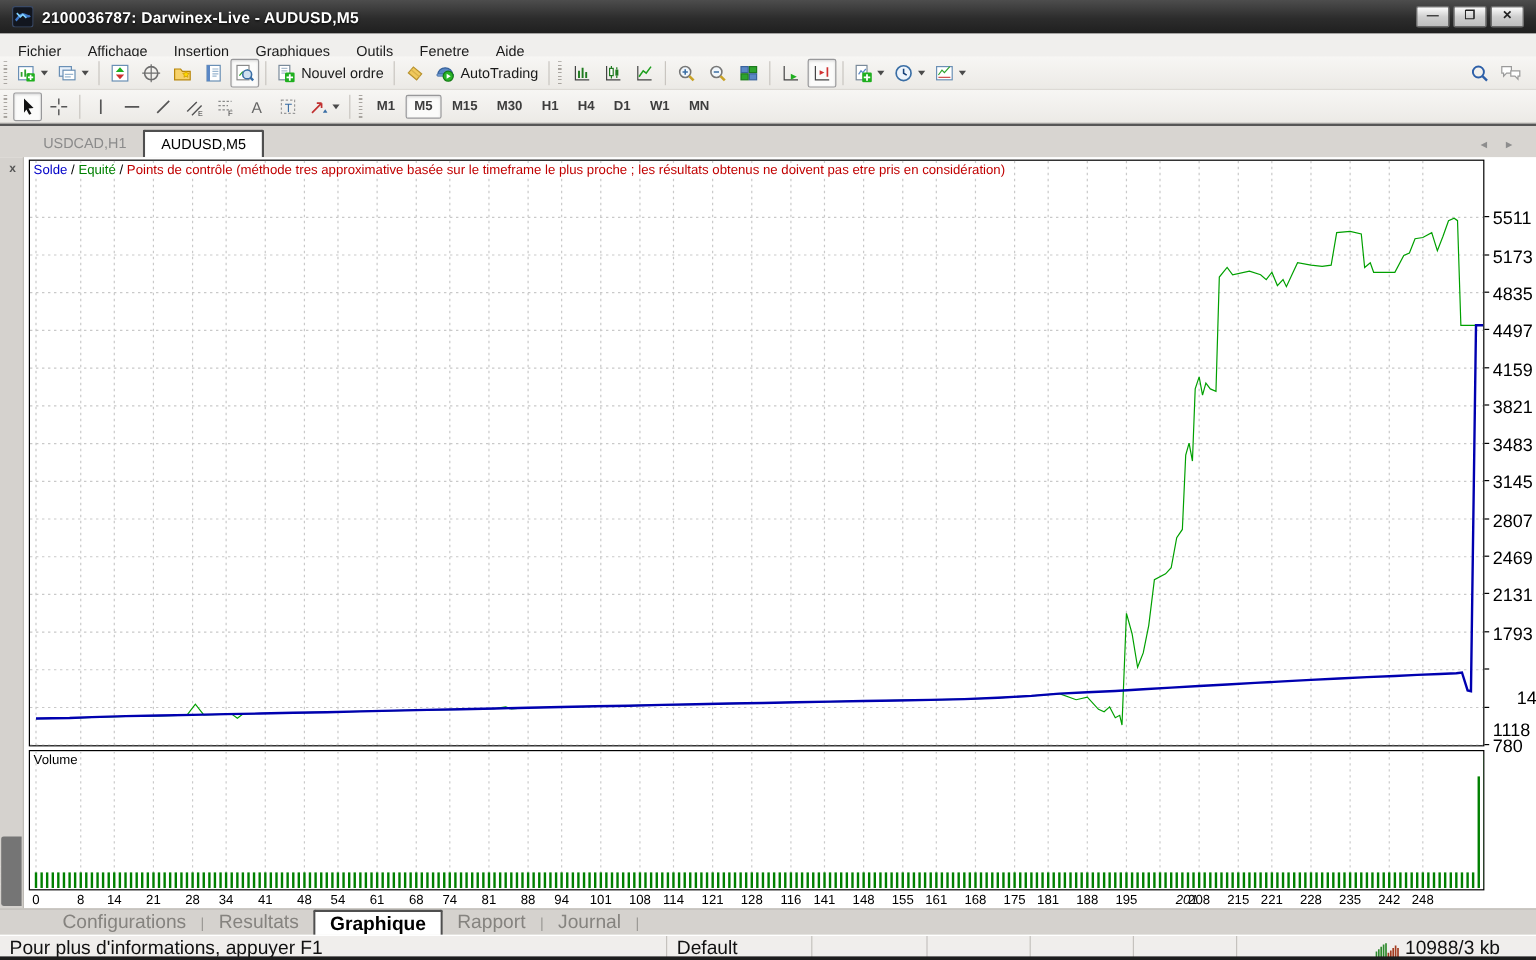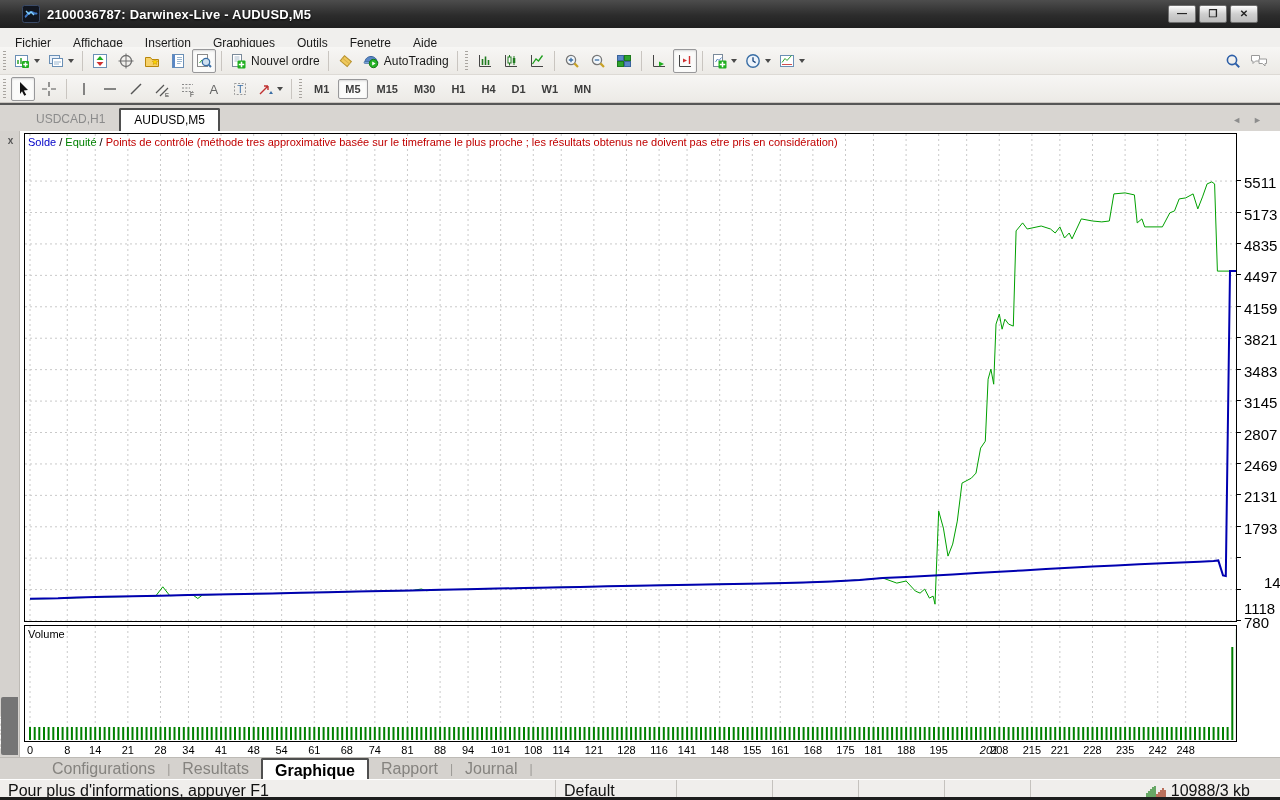--- a/index.html
+++ b/index.html
@@ -3,21 +3,21 @@
 <meta charset="utf-8">
 <style>
   * { margin:0; padding:0; box-sizing:border-box; }
   html,body { width:1280px; height:800px; overflow:hidden; background:#d4d0c8;
               font-family:"Liberation Sans", sans-serif; }
   #win { position:relative; width:1280px; height:800px; background:#f0eeec; }
 
   
   .titlebar { position:absolute; top:0; left:0; width:1280px; height:28px;
     background:linear-gradient(#4d4d4d,#2c2c2c 55%,#1f1f1f);
-    display:flex; align-items:center; padding:0 22px; }
+    display:flex; align-items:center; padding:0 10px; }
   .app-icon { width:18px; height:18px; margin-right:7px; }
   .title-text { color:#fff; font-size:13px; font-weight:bold; letter-spacing:.2px;
     text-shadow:0 1px 2px #000; flex:1; }
   .winbtn { width:28px; height:18px; margin-left:3px; border:1px solid #6e6e6e; border-radius:2px;
     background:linear-gradient(#fdfdfd,#cfcfcf 50%,#bdbdbd);
     color:#222; font-size:10px; line-height:16px; text-align:center; font-weight:bold; }
 
   
   .menubar { position:absolute; top:28px; left:0; width:1280px; height:31px;
     background:#f0efed; border-bottom:1px solid #e0ded9; display:flex; align-items:center; padding-left:4px;text-decoration:underline; }
@@ -892,21 +892,21 @@
         <div class="xtick-label" style="left: 151.44px;">34</div>
         <div class="xtick-label" style="left: 184.06px;">41</div>
         <div class="xtick-label" style="left: 216.68px;">48</div>
         <div class="xtick-label" style="left: 244.64px;">54</div>
         <div class="xtick-label" style="left: 277.26px;">61</div>
         <div class="xtick-label" style="left: 309.88px;">68</div>
         <div class="xtick-label" style="left: 337.84px;">74</div>
         <div class="xtick-label" style="left: 370.46px;">81</div>
         <div class="xtick-label" style="left: 403.08px;">88</div>
         <div class="xtick-label" style="left: 431.04px;">94</div>
-        <div class="xtick-label" style="left: 463.66px; font-family: Liberation Mono, monospace;">101</div>
+        <div class="xtick-label" style="left: 463.66px;">101</div>
         <div class="xtick-label" style="left: 496.28px;">108</div>
         <div class="xtick-label" style="left: 524.24px;">114</div>
         <div class="xtick-label" style="left: 556.86px;">121</div>
         <div class="xtick-label" style="left: 589.48px;">128</div>
         <div class="xtick-label" style="left: 622.1px;">116</div>
         <div class="xtick-label" style="left: 650.06px;">141</div>
         <div class="xtick-label" style="left: 682.68px;">148</div>
         <div class="xtick-label" style="left: 715.3px;">155</div>
         <div class="xtick-label" style="left: 743.26px;">161</div>
         <div class="xtick-label" style="left: 775.88px;">168</div>

